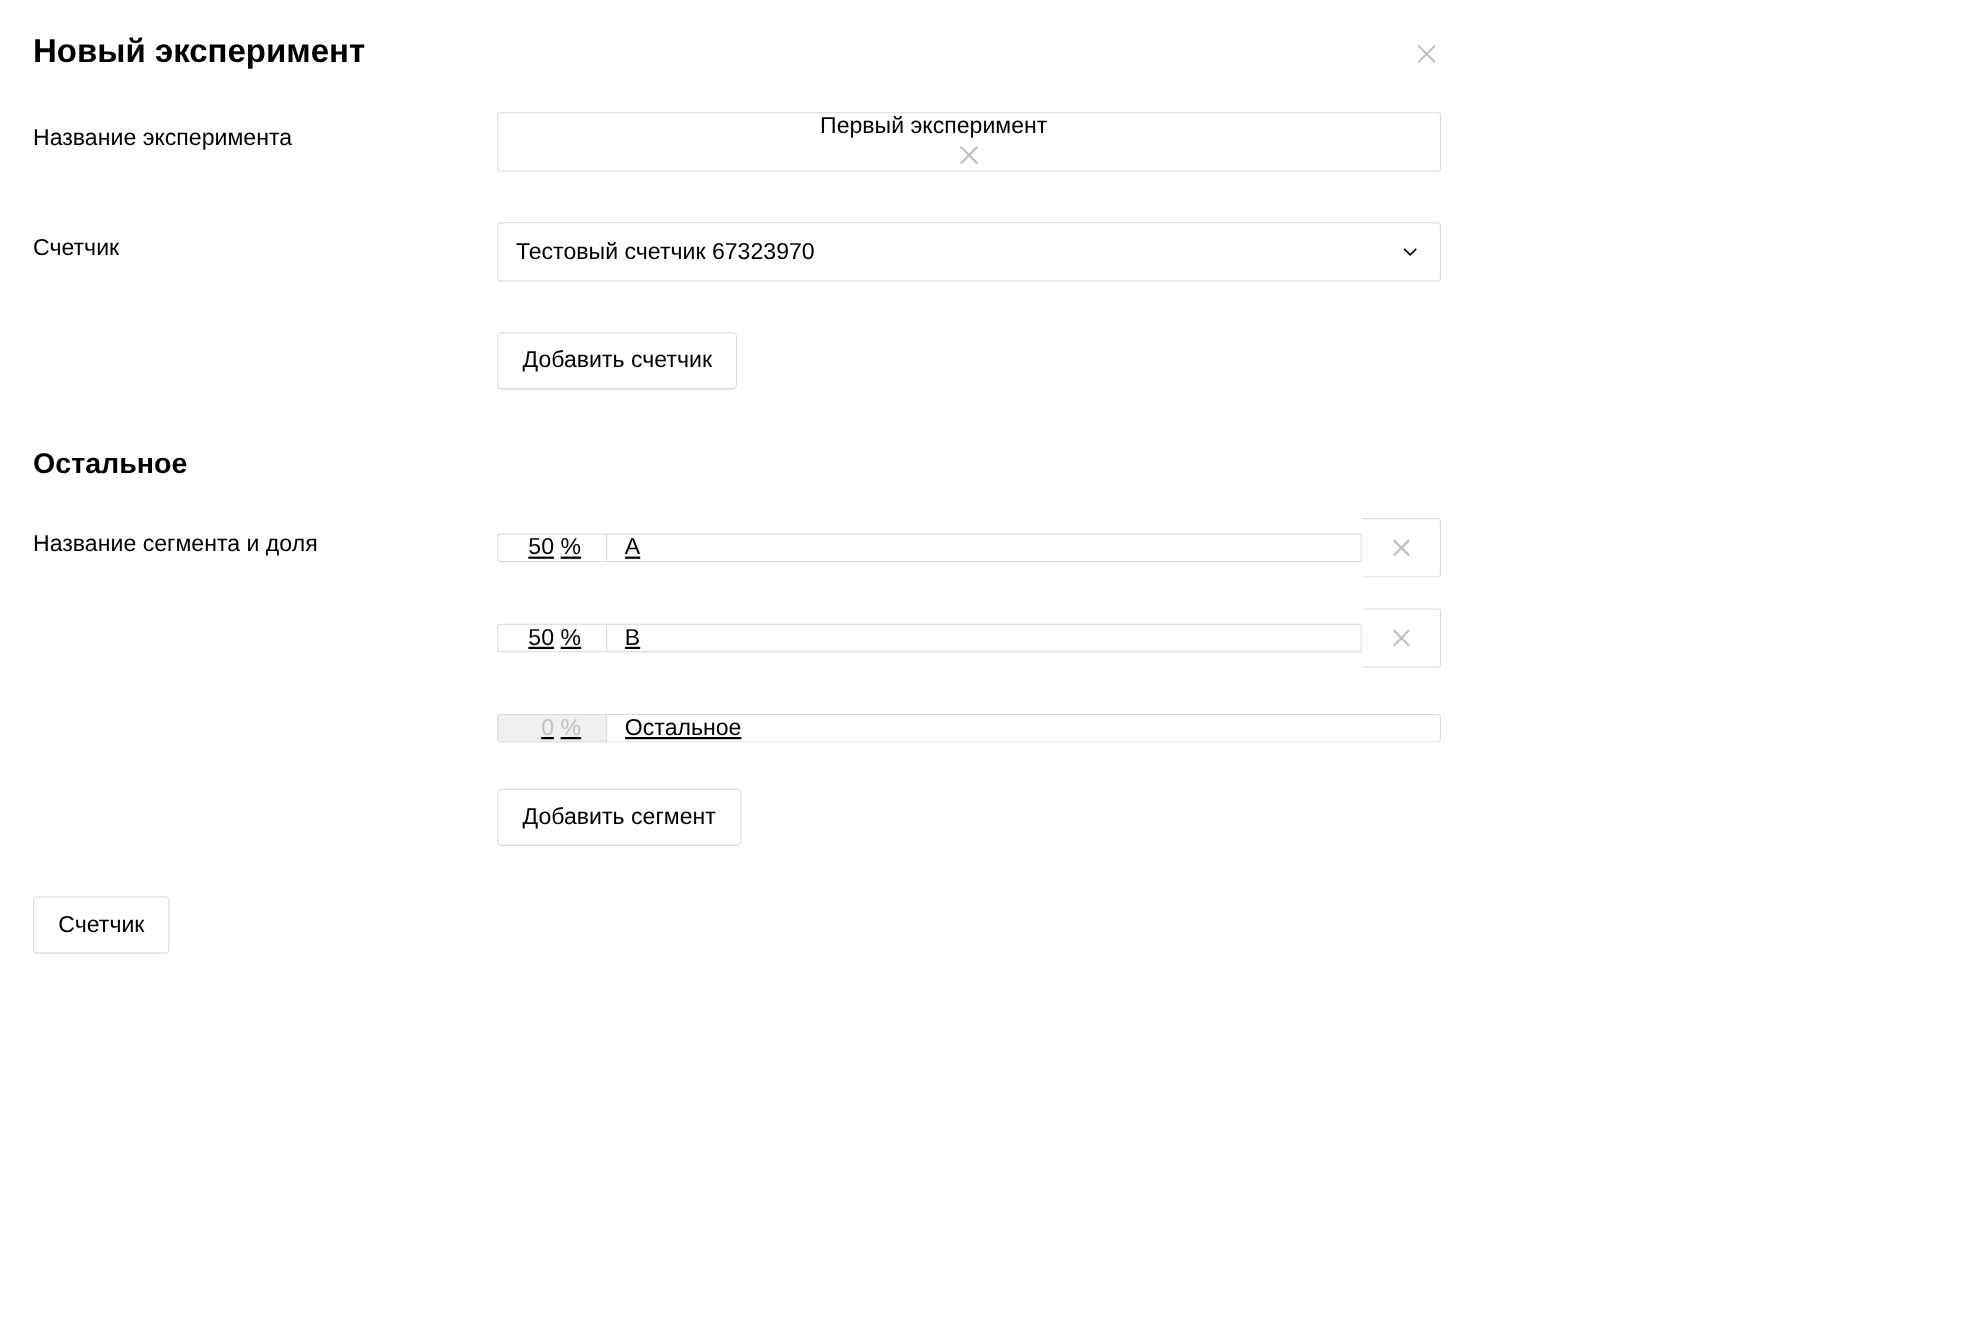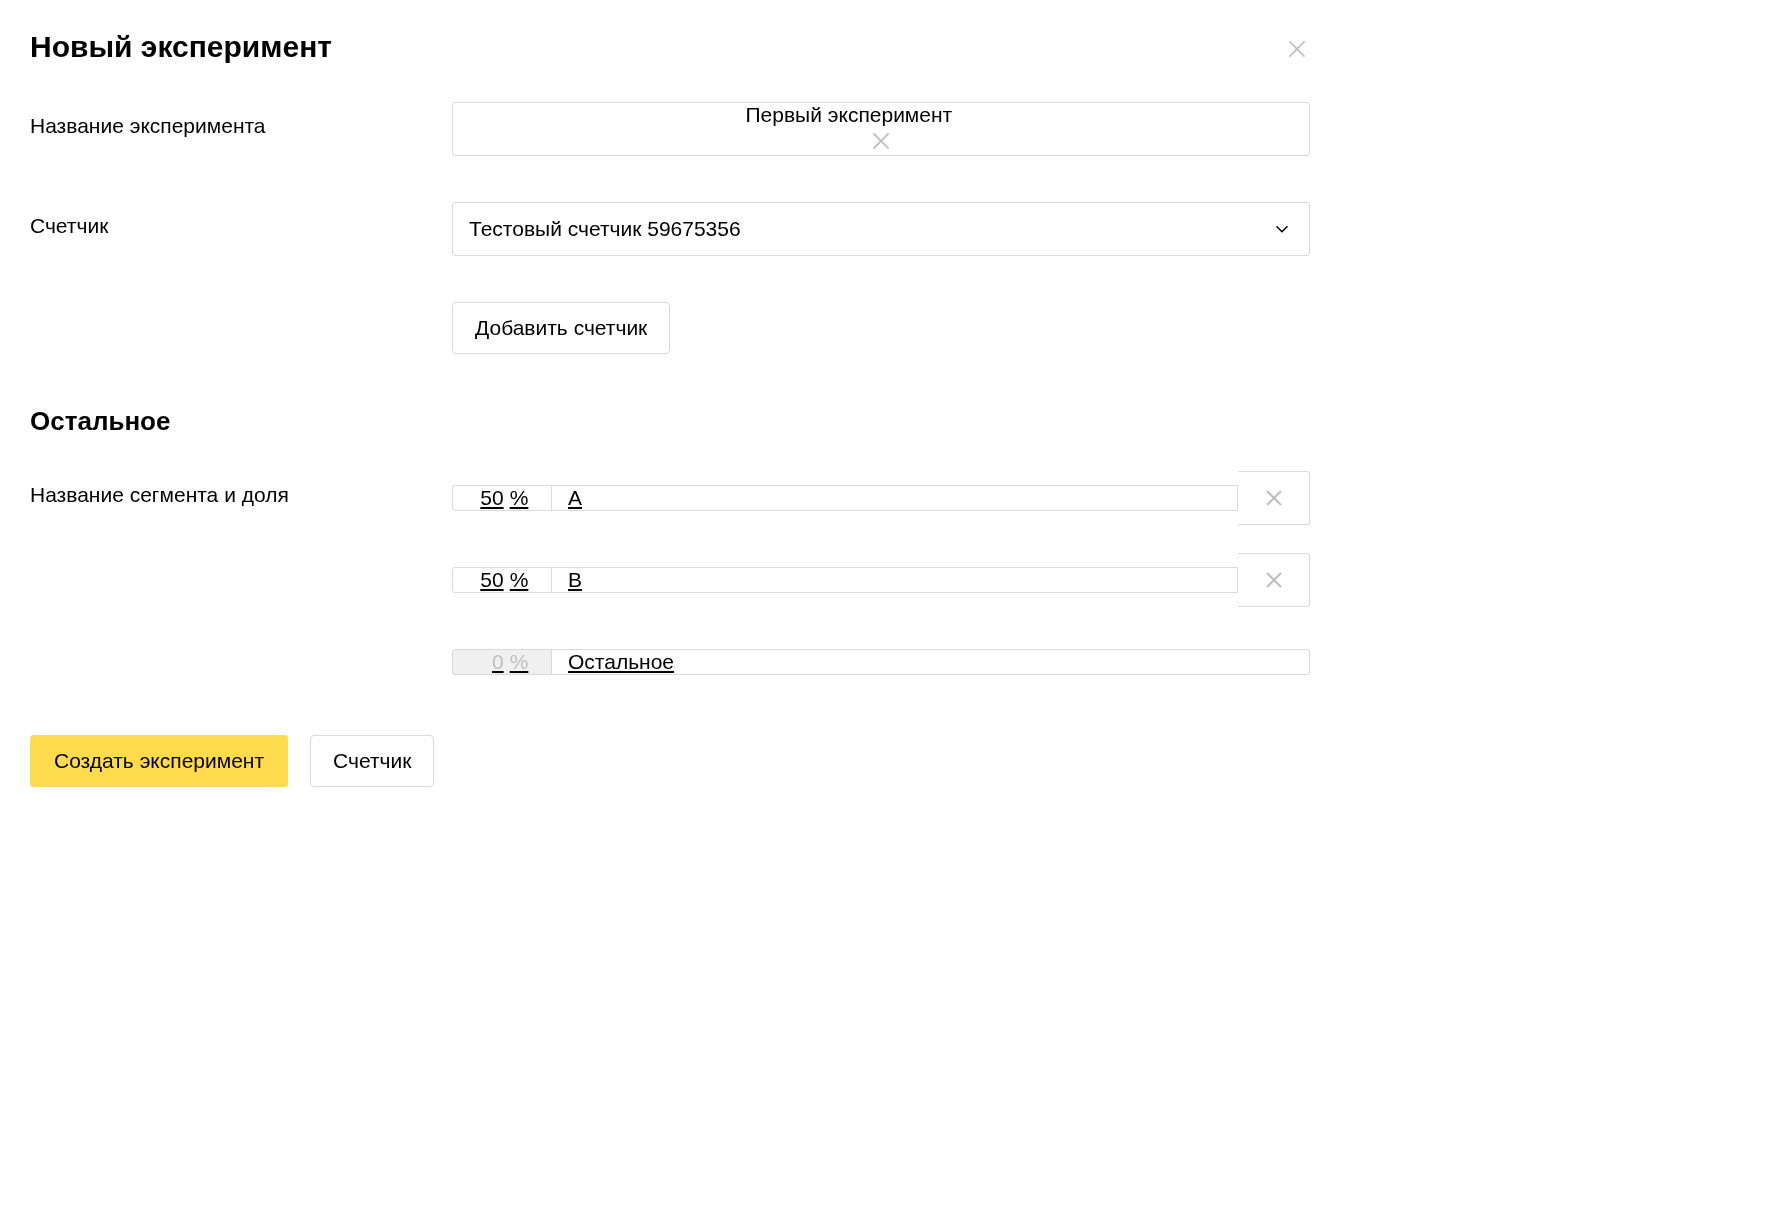--- a/index.html
+++ b/index.html
@@ -221,21 +221,21 @@
             </svg>
         </div>
       </div>
     </div>
   </div>
 
   <div class="form-row">
     <div class="form-label">Счетчик</div>
     <div class="form-control-col">
       <div class="select-wrap">
-        <div class="select-value">Тестовый счетчик 59675356</div>
+        <div class="select-value">Тестовый счетчик 67323970</div>
         <div class="select-chevron">
           <svg width="22" height="22" viewBox="0 0 24 24" fill="none" stroke="currentColor" stroke-width="1.6">
               <polyline points="6 9 12 15 18 9"></polyline>
             </svg>
         </div>
       </div>
     </div>
   </div>
 
   <div class="btn-row">
@@ -283,22 +283,24 @@
       <div class="segment-row">
         <div class="pct-box disabled">
           <span class="pct-val">0</span>
           <span class="pct-sym">%</span>
         </div>
         <div class="seg-name-wrap last">
           <input class="seg-name" type="text" readonly="" value="Остальное" style="">
         </div>
       </div>
 
+      <div>
+        <button class="btn-outline">Добавить сегмент</button>
+      </div>
 
     </div>
   </div>
 
   <div class="footer">
-    <button class="btn-primary">Создать эксперимент</button>
     <button class="btn-outline">Счетчик</button>
   </div>
 
 </div>
 
 </body></html>

